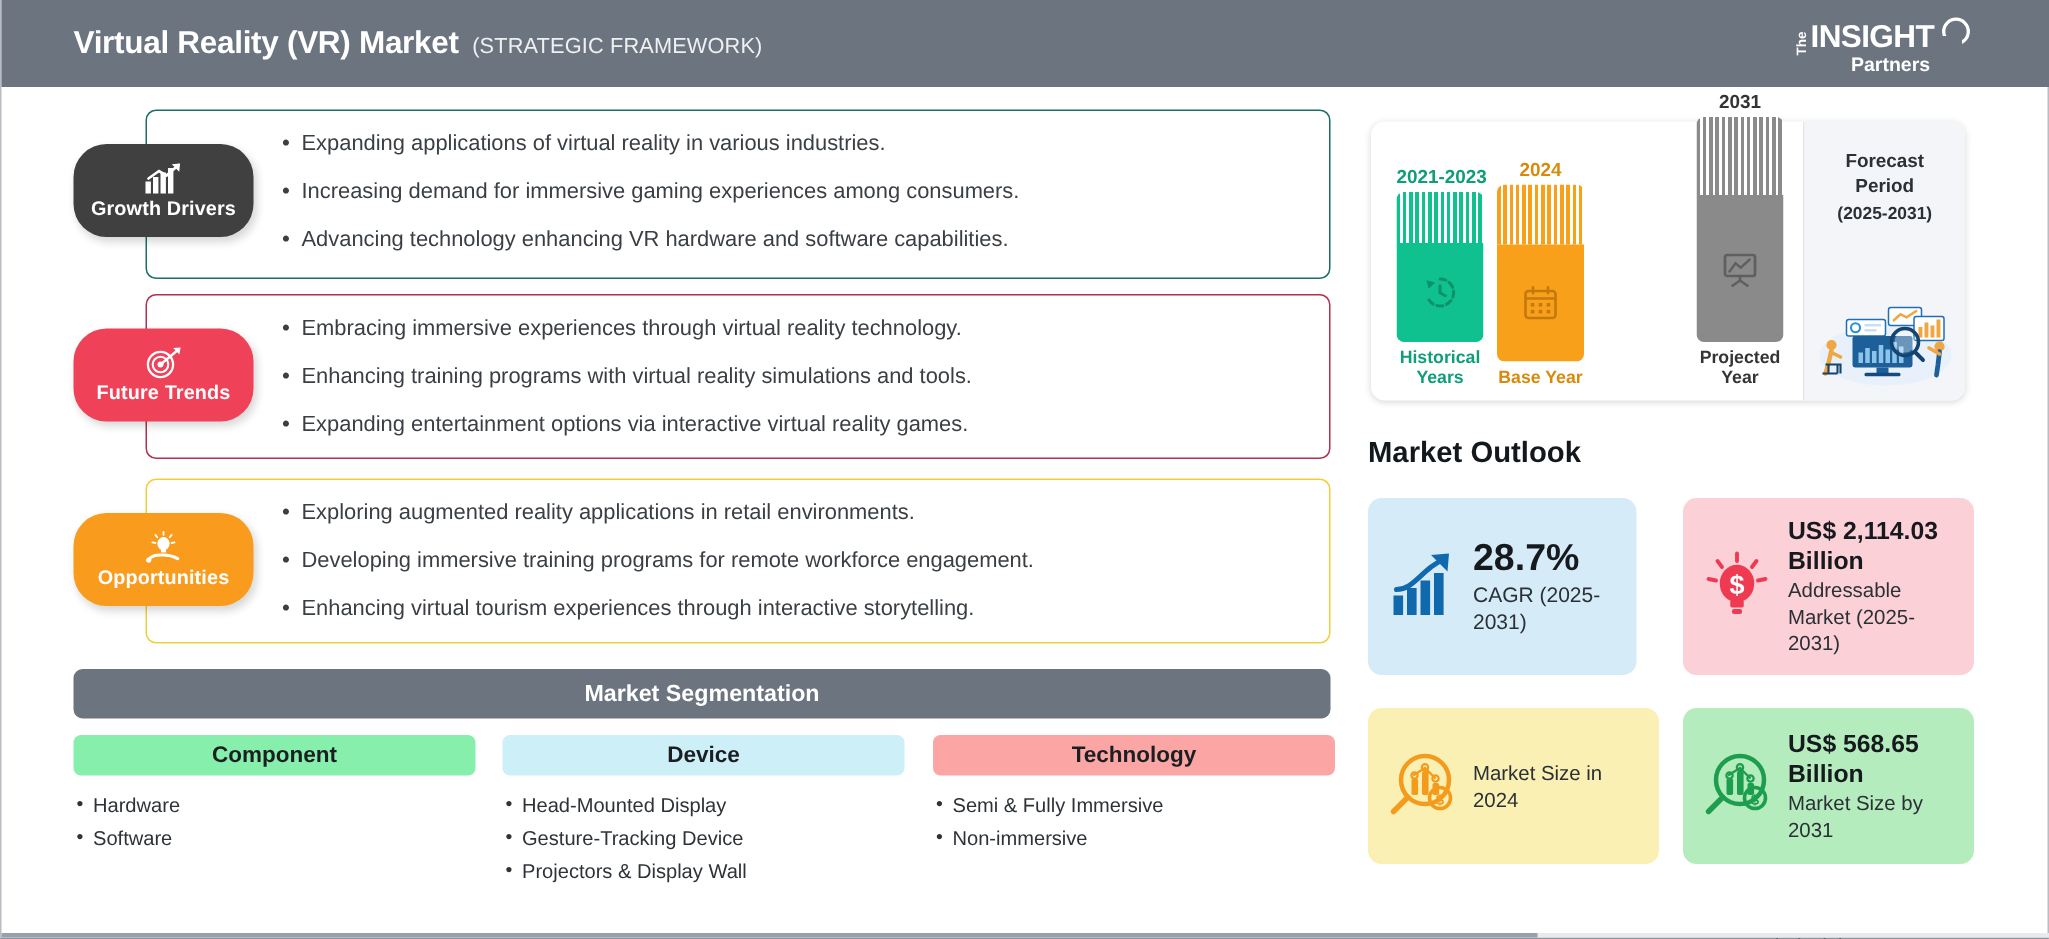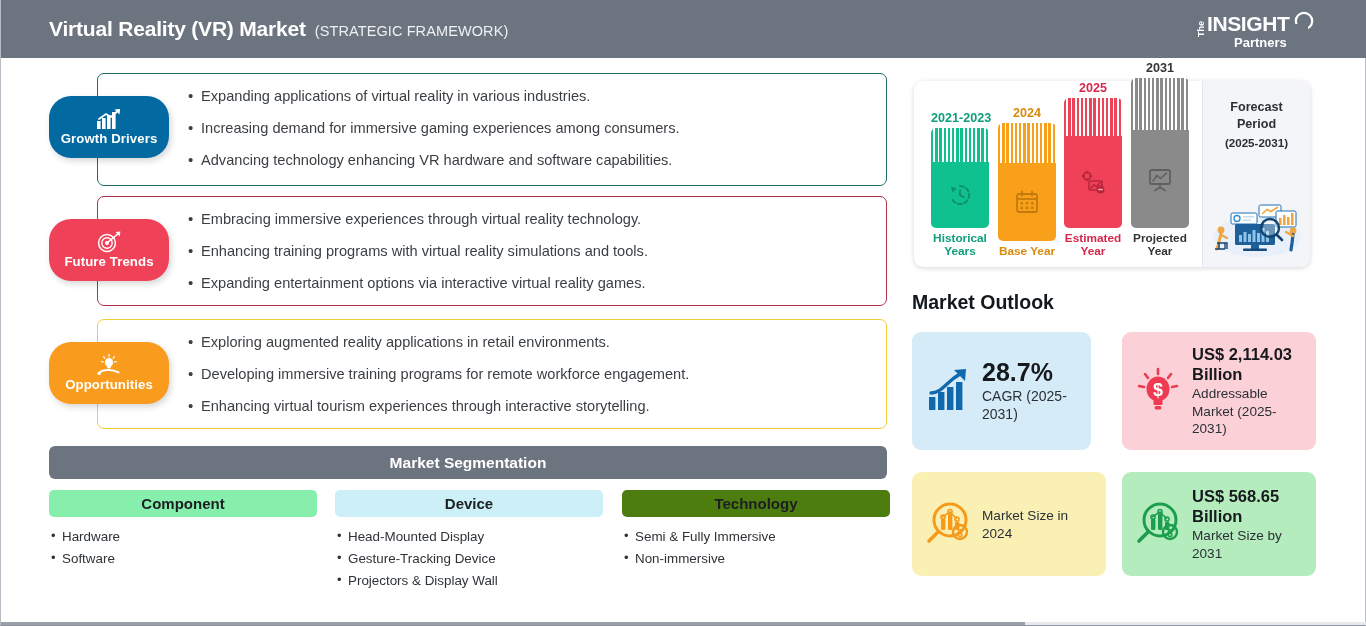--- a/index.html
+++ b/index.html
@@ -217,21 +217,21 @@
     </svg>
   </div>
 
   <div class="panel panel-green" style="border-color: rgb(27, 110, 102);">
     <ul>
       <li>Expanding applications of virtual reality in various industries.</li>
       <li>Increasing demand for immersive gaming experiences among consumers.</li>
       <li>Advancing technology enhancing VR hardware and software capabilities.</li>
     </ul>
   </div>
-  <div class="badge" id="badge-growth" style="background: #0369a1;">
+  <div class="badge" id="badge-growth" style="background: #404040;">
     <svg class="badge-icon" viewBox="0 0 26 22">
       <rect x="1" y="13" width="3.6" height="8" fill="#ffffff"></rect>
       <rect x="6" y="10" width="3.6" height="11" fill="#ffffff"></rect>
       <rect x="11" y="7" width="3.6" height="14" fill="#ffffff"></rect>
       <rect x="16" y="4" width="3.6" height="17" fill="#ffffff"></rect>
       <path d="M3 11 L10 6 L15 9 L23 2" stroke="#ffffff" stroke-width="1.8" fill="none" stroke-linecap="round"></path>
       <path d="M18.5 1.5 L24 1 L23.5 6.5 Z" fill="#ffffff"></path>
     </svg>
     <span class="badge-label">Growth Drivers</span>
   </div>
@@ -297,21 +297,21 @@
       <span>Device</span>
     </div>
     <ul class="seg-list">
       <li>Head-Mounted Display</li>
       <li>Gesture-Tracking Device</li>
       <li>Projectors &amp; Display Wall</li>
     </ul>
   </div>
 
   <div class="seg-col" id="seg-col-2">
-    <div class="seg-head" style="background: #4d7c0f;">
+    <div class="seg-head" style="background: #fca5a5;">
       <span>Technology</span>
     </div>
     <ul class="seg-list">
       <li>Semi &amp; Fully Immersive</li>
       <li>Non-immersive</li>
     </ul>
   </div>
 
   <div id="forecast-card">
     <div id="bars-area">
@@ -347,37 +347,20 @@
                 <rect x="6.5" y="17.6" width="2.4" height="2.4"></rect>
                   <rect x="11.8" y="17.6" width="2.4" height="2.4"></rect>
                   <rect x="17.1" y="17.6" width="2.4" height="2.4"></rect>
               </g>
             </svg>
           </div>
         </div>
         <div class="bar-caption" style="color: rgb(217, 138, 12);">Base Year</div>
       </div>
 
-      <div class="bar-group" id="bar-group-2">
-        <div class="bar-year" style="color: rgb(214, 40, 74);">2025</div>
-        <div class="bar-shape">
-          <div class="bar-stripes" style="height: 38px; background: repeating-linear-gradient(90deg, rgb(239, 66, 88) 0px, rgb(239, 66, 88) 2.4px, rgb(255, 255, 255) 2.4px, rgb(255, 255, 255) 4.2px);"></div>
-          <div class="bar-solid" style="height: 92px; background: rgb(239, 66, 88);">
-            <svg class="bar-icon" viewBox="0 0 26 26">
-              <circle cx="7" cy="7" r="3.6" fill="none" stroke="#8e0d28" stroke-width="1.7"></circle>
-              <path d="M7 2.3 V4 M7 10 V11.7 M2.3 7 H4 M10 7 H11.7" stroke="#8e0d28" stroke-width="1.5" stroke-linecap="round"></path>
-              <rect x="9" y="12" width="13" height="9" rx="1.2" fill="none" stroke="#8e0d28" stroke-width="1.6"></rect>
-              <path d="M11 19 L14 15.8 L16.5 17.6 L20 13.6" fill="none" stroke="#8e0d28" stroke-width="1.5" stroke-linecap="round"></path>
-              <circle cx="20.5" cy="20.5" r="4" fill="#8e0d28"></circle>
-              <path d="M18.8 20.5 H22.2" stroke="#ffffff" stroke-width="1.5" stroke-linecap="round"></path>
-            </svg>
-          </div>
-        </div>
-        <div class="bar-caption" style="color: rgb(214, 40, 74);">Estimated Year</div>
-      </div>
 
       <div class="bar-group" id="bar-group-3">
         <div class="bar-year" style="color: rgb(52, 52, 52);">2031</div>
         <div class="bar-shape">
           <div class="bar-stripes" style="height: 52px; background: repeating-linear-gradient(90deg, rgb(138, 138, 138) 0px, rgb(138, 138, 138) 2.4px, rgb(255, 255, 255) 2.4px, rgb(255, 255, 255) 4.2px);"></div>
           <div class="bar-solid" style="height: 98px; background: rgb(138, 138, 138);">
             <svg class="bar-icon" viewBox="0 0 26 26">
               <rect x="3" y="4" width="20" height="14" rx="1.4" fill="none" stroke="#3d3d3d" stroke-width="1.8"></rect>
               <path d="M6 15 L10 9.5 L13.5 12.5 L19.5 7" fill="none" stroke="#3d3d3d" stroke-width="1.6" stroke-linecap="round"></path>
               <path d="M13 18 V21 M8 24.5 L13 21 L18 24.5" stroke="#3d3d3d" stroke-width="1.7" fill="none" stroke-linecap="round"></path>

